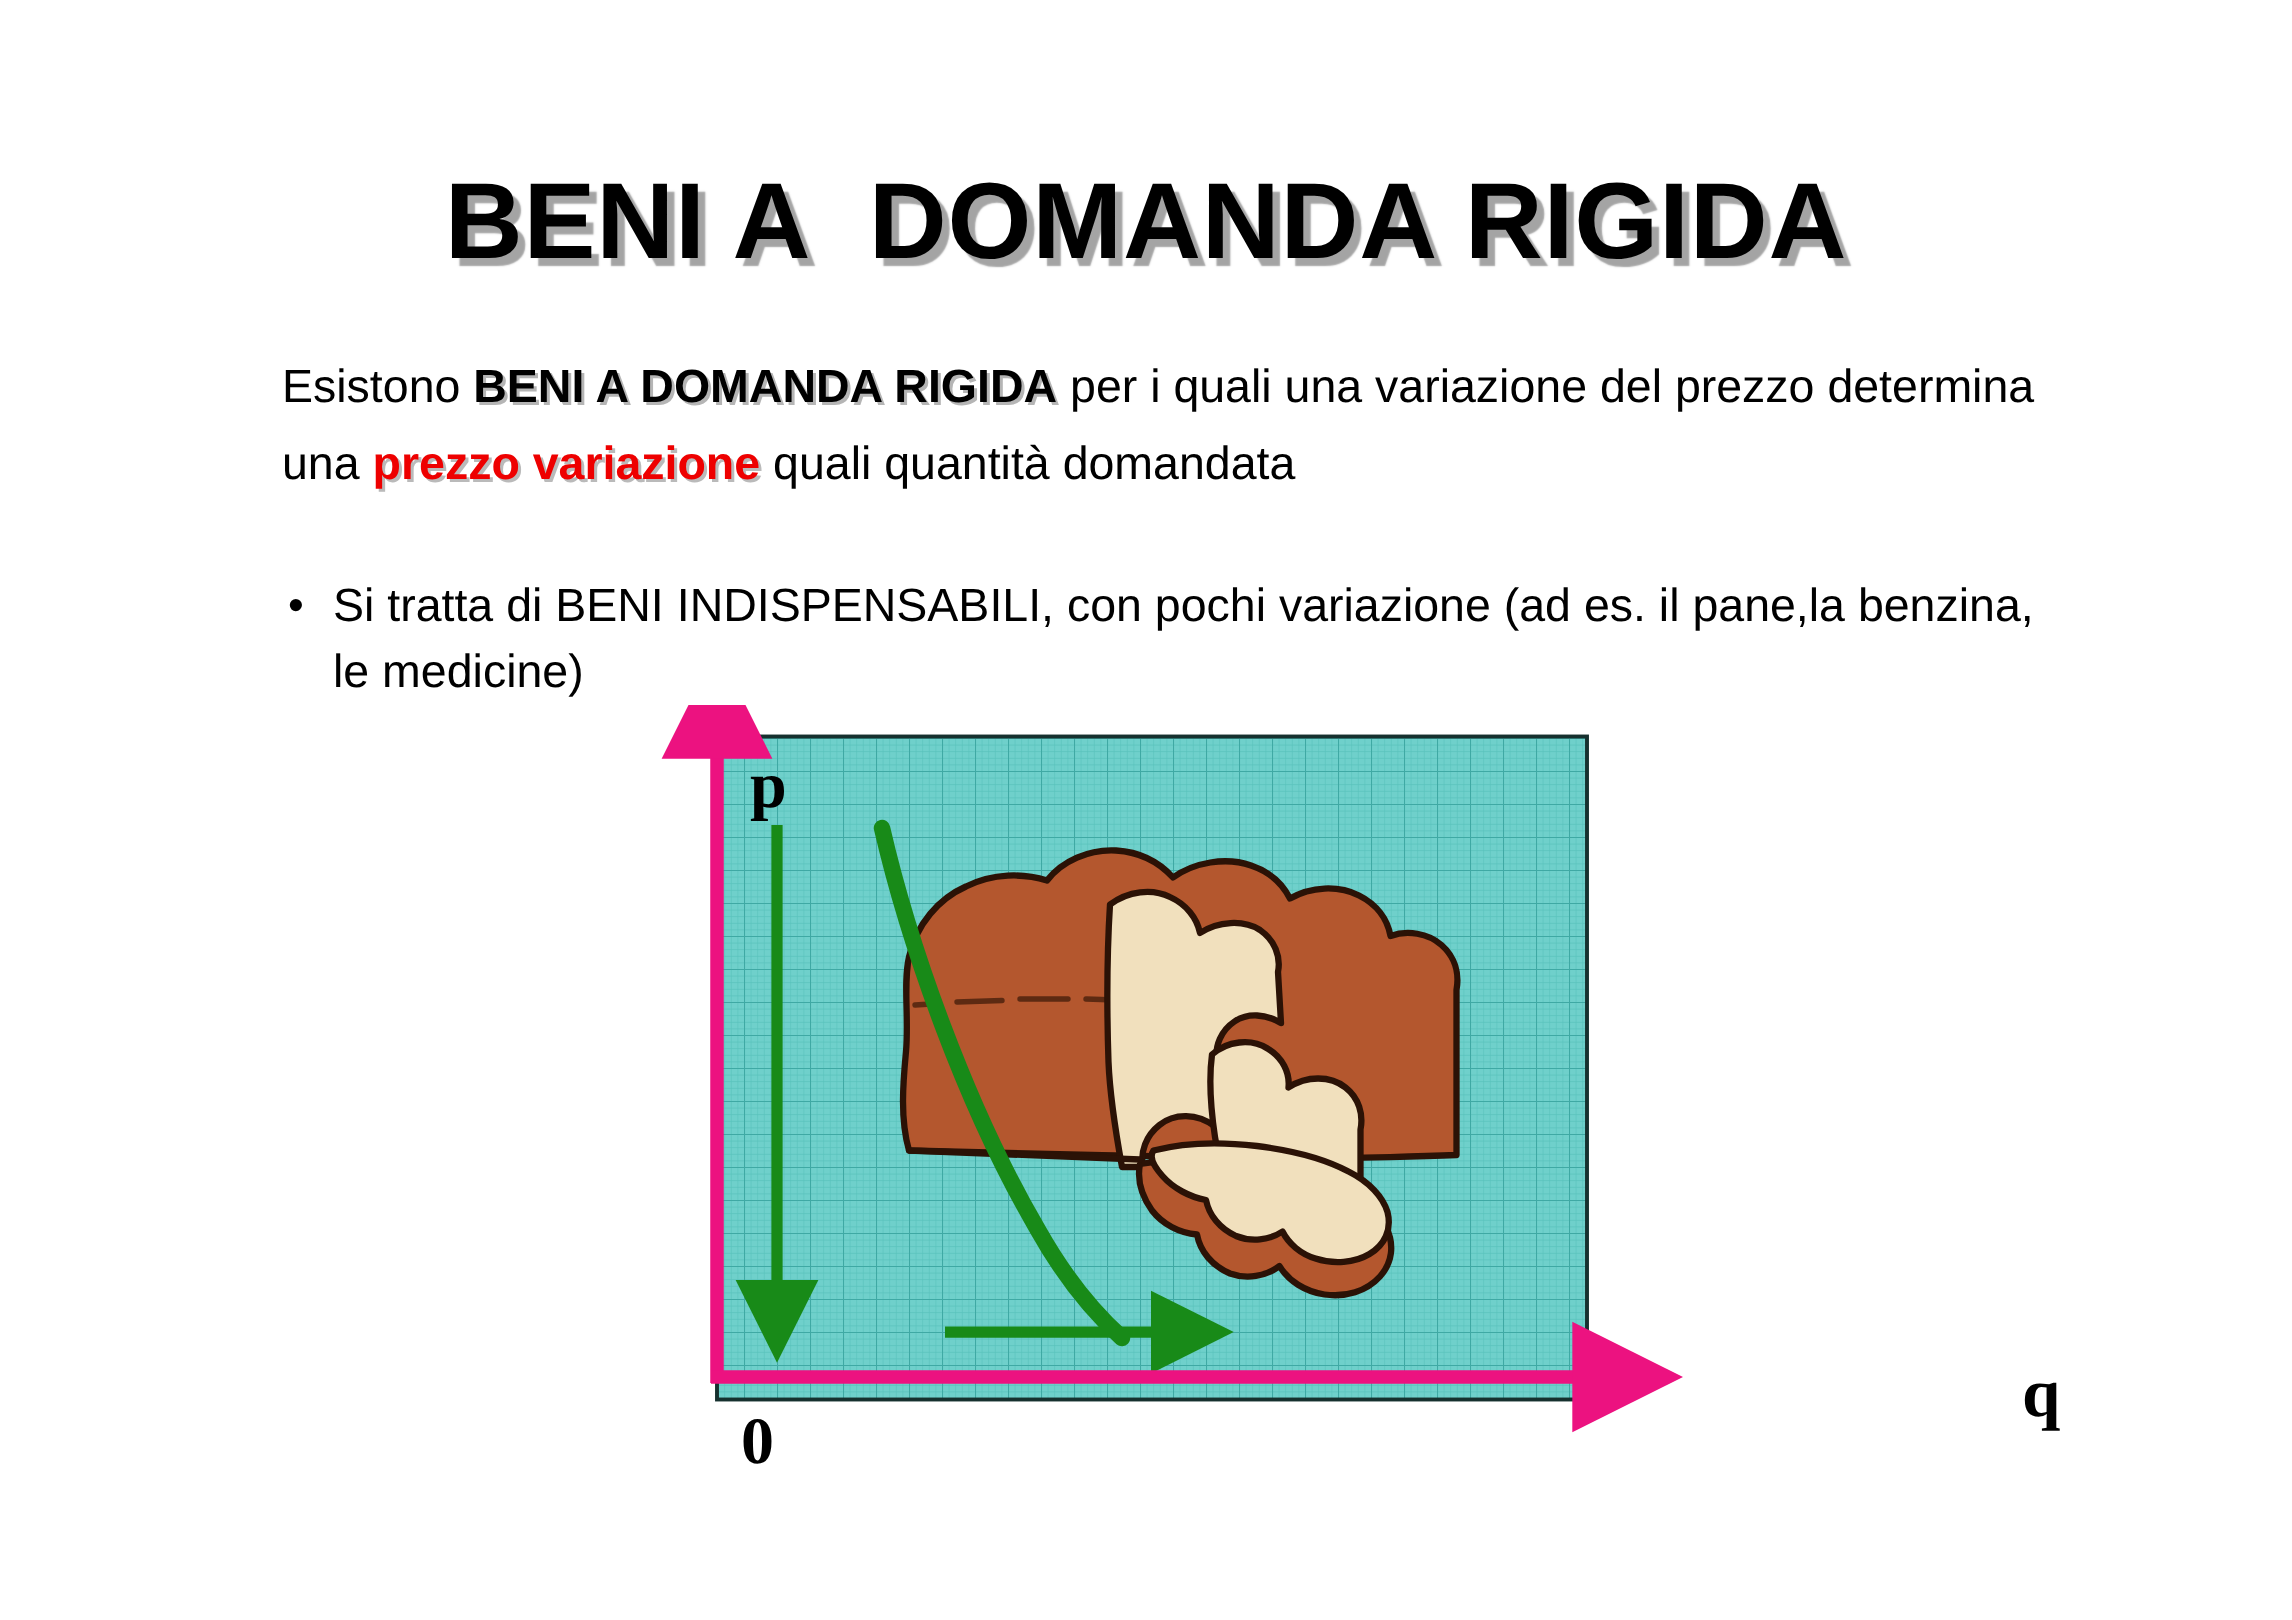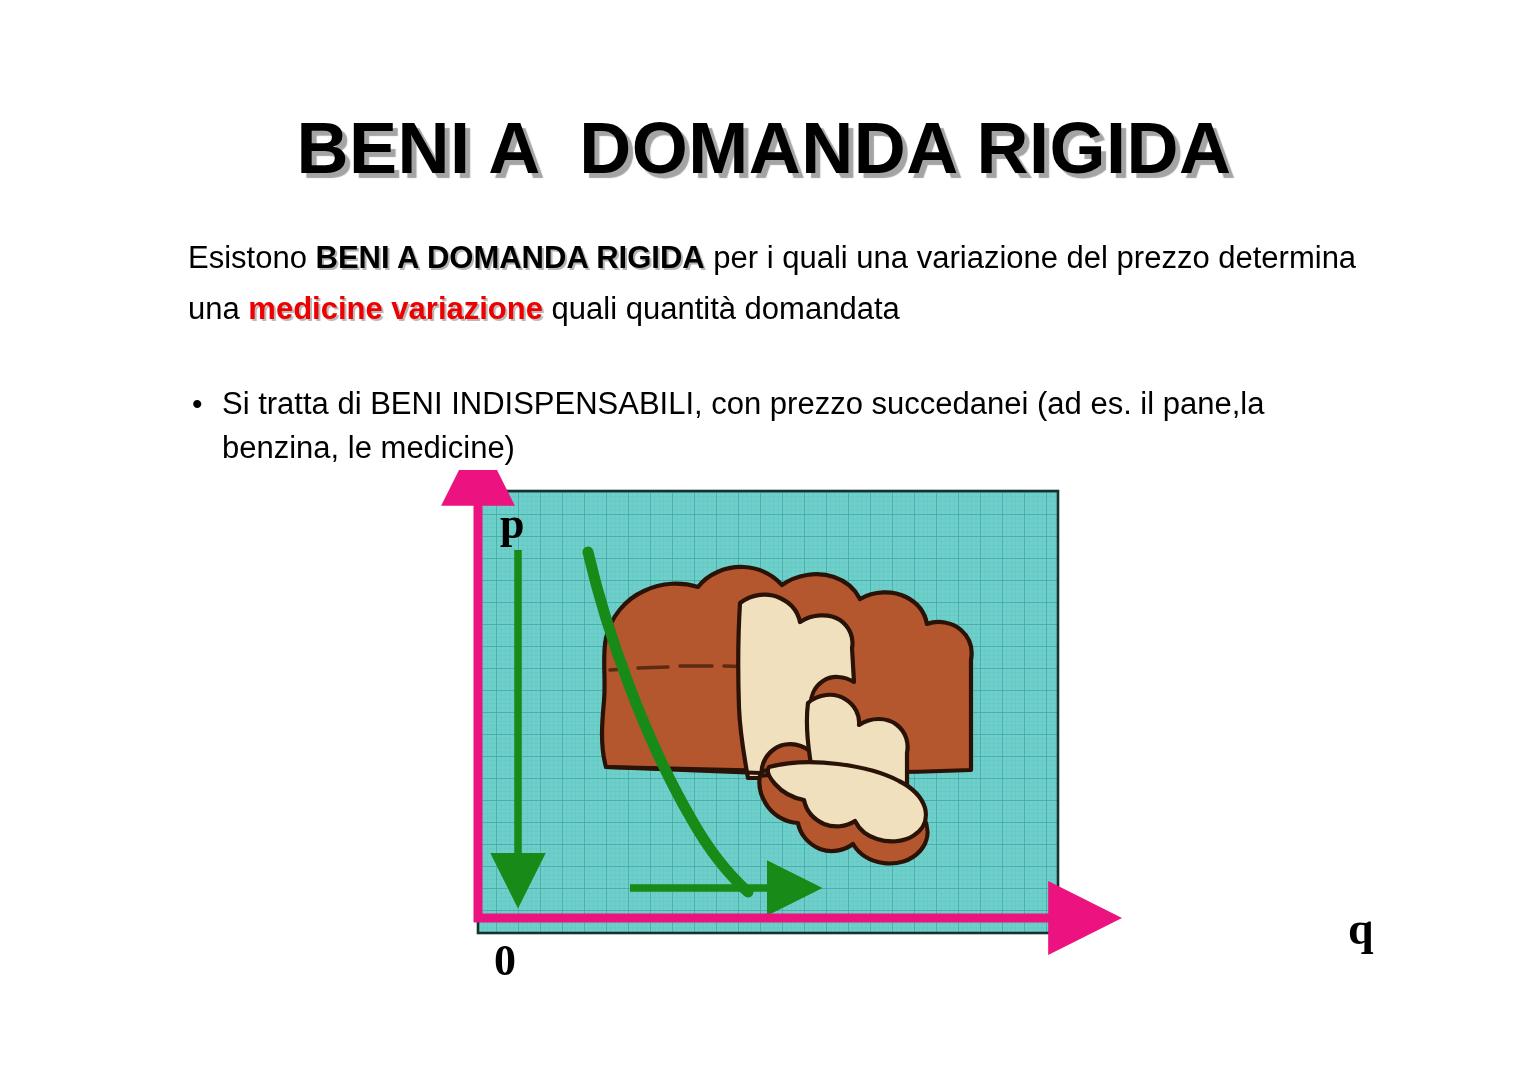--- a/index.html
+++ b/index.html
@@ -105,26 +105,26 @@
     line-height: 46px;
     color: #000000;
   }
 </style>
 </head>
 <body>
 
 <div class="slide-title">BENI A  DOMANDA RIGIDA</div>
 
 <div class="body-block">
-  <div class="para"><span>Esistono </span><b class="shadow-bold">BENI A DOMANDA RIGIDA</b><span> per i quali una variazione del prezzo determina una  </span><b class="red-bold">medicine variazione</b><span> quali quantità domandata</span></div>
+  <div class="para"><span>Esistono </span><b class="shadow-bold">BENI A DOMANDA RIGIDA</b><span> per i quali una variazione del prezzo determina una  </span><b class="red-bold">prezzo variazione</b><span> quali quantità domandata</span></div>
 </div>
 
 <div class="bullet-row">
   <div class="bullet-dot">•</div>
-  <div class="bullet-text">Si tratta di BENI INDISPENSABILI, con prezzo succedanei (ad es. il pane,la benzina, le medicine)</div>
+  <div class="bullet-text">Si tratta di BENI INDISPENSABILI, con pochi variazione (ad es. il pane,la benzina, le medicine)</div>
 </div>
 
 <div id="chart-figure">
   <svg width="700" height="520" viewBox="0 0 700 520" xmlns="http://www.w3.org/2000/svg">
     <defs>
 
       <pattern id="grid-fine" width="4.4" height="4.4" patternUnits="userSpaceOnUse">
         <rect width="4.4" height="4.4" fill="#6fd0cb"></rect>
         <path d="M 4.4 0 L 0 0 0 4.4" fill="none" stroke="#58c2bc" stroke-width="0.8"></path>
       </pattern>

